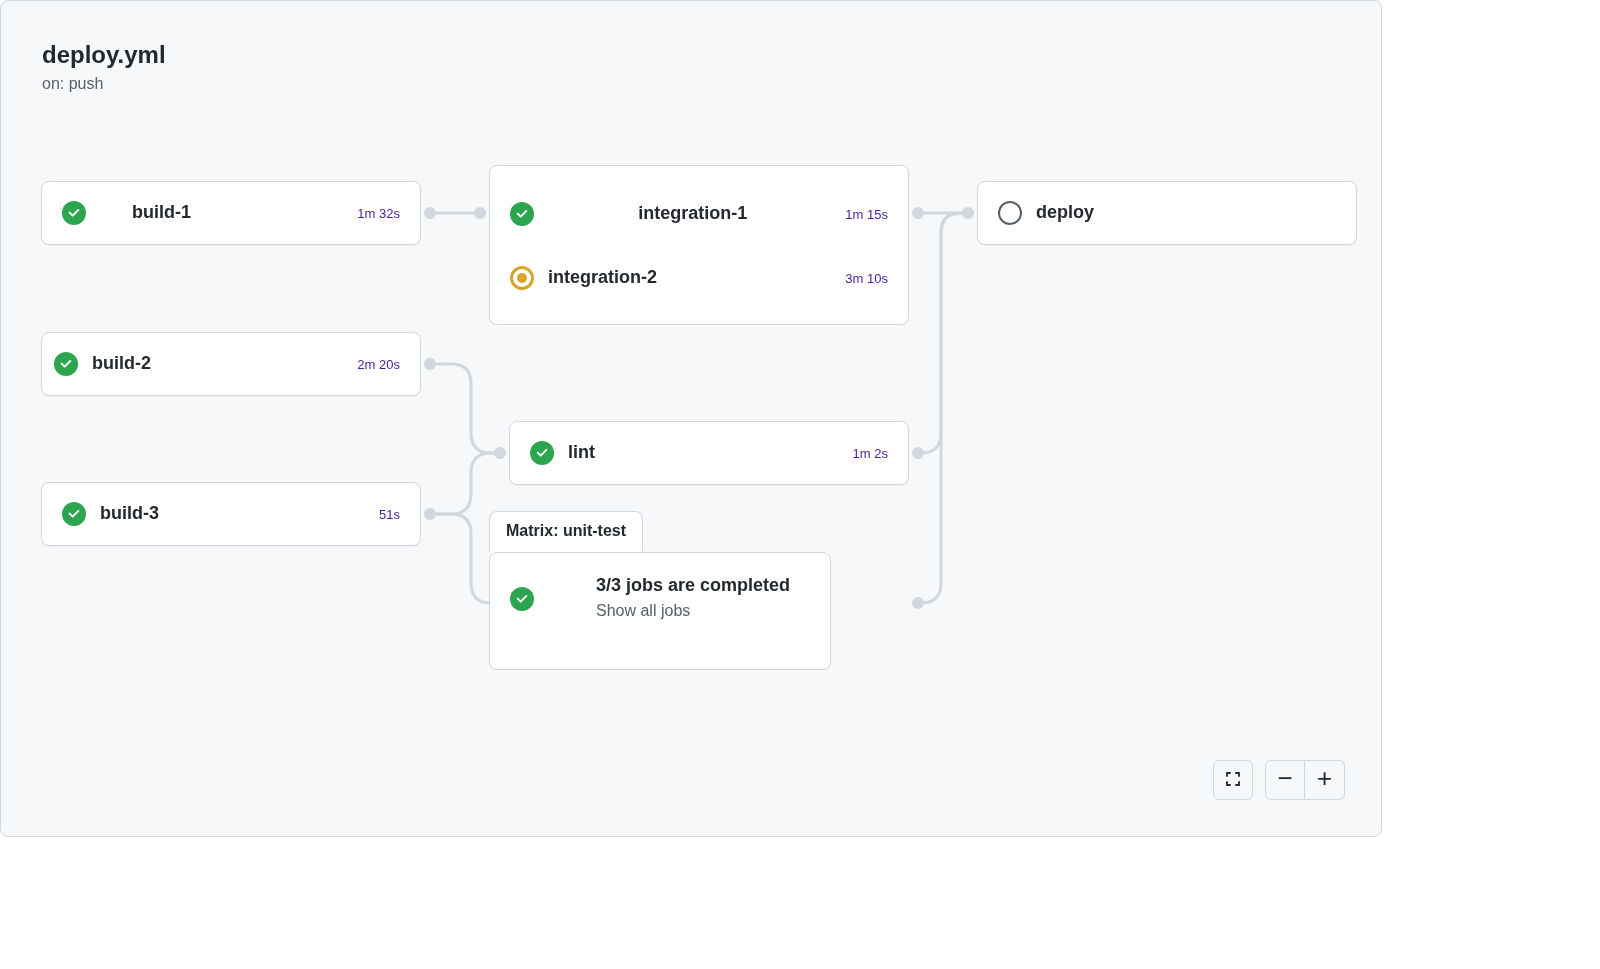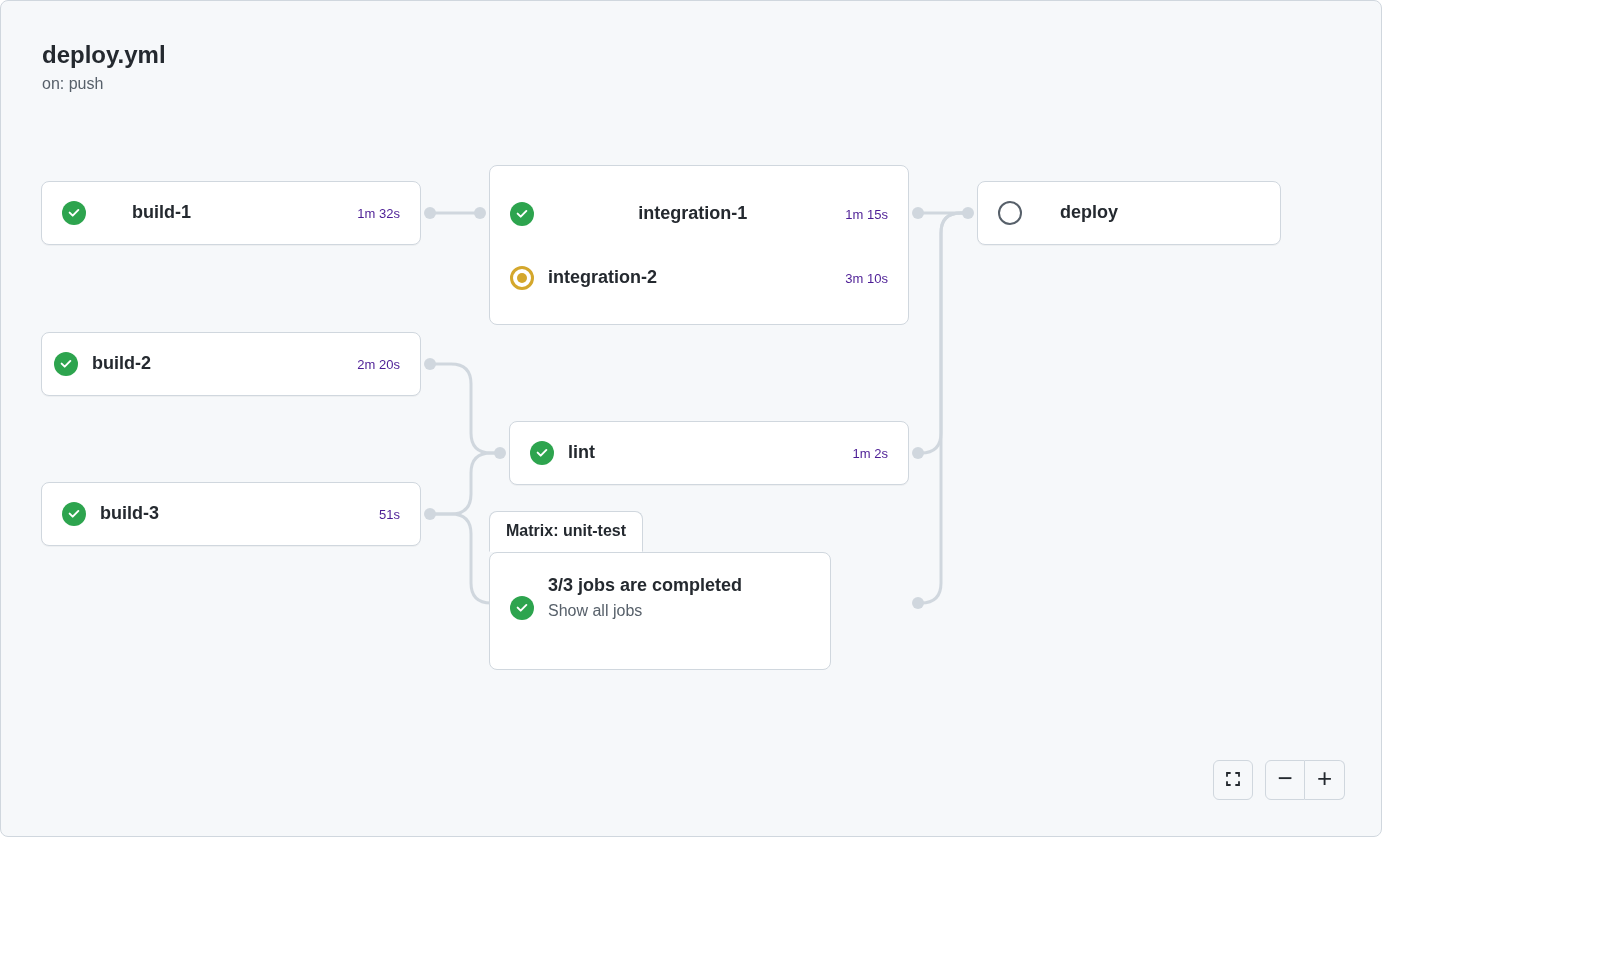--- a/index.html
+++ b/index.html
@@ -141,22 +141,23 @@
     font-size: 16px;
     font-weight: 600;
     color: #24292f;
     box-sizing: border-box;
     z-index: 2;
     display: flex;
     align-items: flex-start;
   }
   .matrix-body {
     display: flex;
-    align-items: flex-end;
+    align-items: center;
     padding: 22px 20px 22px 20px;
+    gap: 48px;
   }
   .matrix-body .status-icon {
     margin-top: 2px;
   }
   .matrix-text .title {
     font-size: 18px;
     font-weight: 600;
     color: #24292f;
     margin: 0 0 6px 0;
   }
@@ -309,21 +310,21 @@
             <path d="M13 4.5 6.5 11 3 7.5" stroke="currentColor" stroke-width="2.2" stroke-linecap="round" stroke-linejoin="round"></path>
           </svg>
       </span>
       <div class="matrix-text">
         <div class="title">3/3 jobs are completed</div>
         <div class="subtitle">Show all jobs</div>
       </div>
     </div>
   </div>
 
-  <div class="node single-node" style="left:976px; top:180px; width:304px;gap:24px;">
+  <div class="node single-node" style="left:976px; top:180px; width:380px;">
     <span class="status-icon status-pending"></span>
     <span class="job-name">deploy</span>
   </div>
 
   <div class="controls">
     <button class="control-btn solo" title="Fullscreen">
       <span>
         <svg viewBox="0 0 16 16" fill="none" stroke="currentColor" stroke-width="1.8" stroke-linecap="round">
           <path d="M2 5 V2 H5"></path>
             <path d="M11 2 H14 V5"></path>

